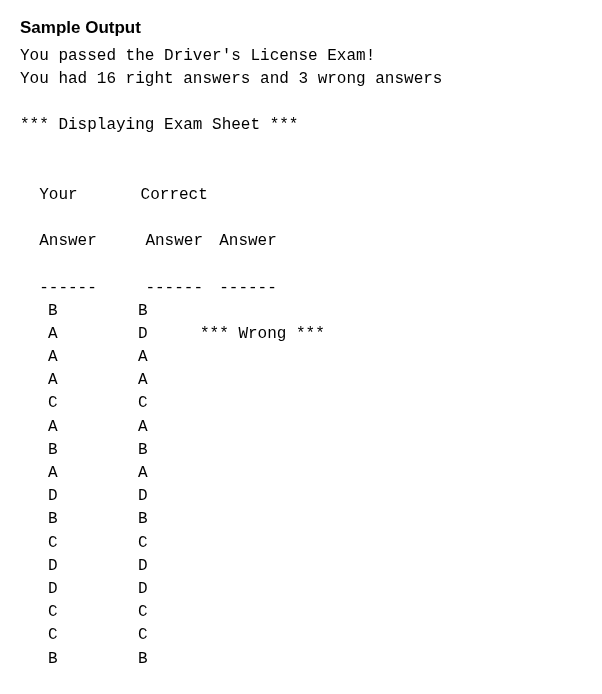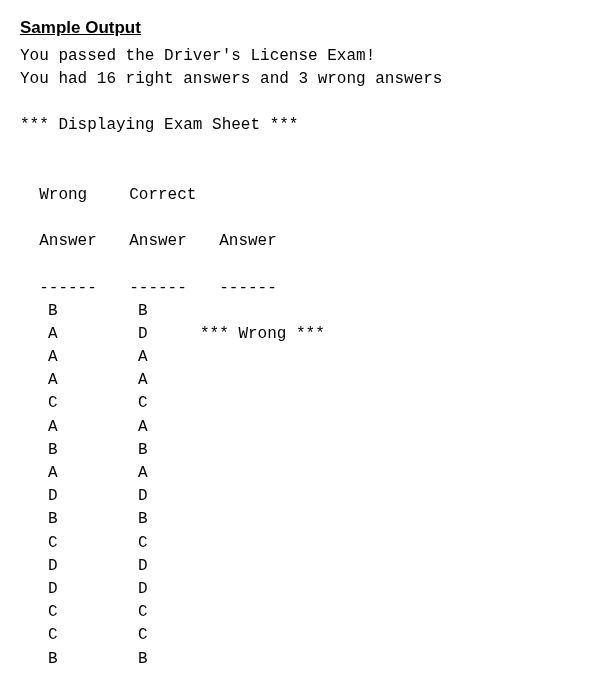--- a/index.html
+++ b/index.html
@@ -10,30 +10,29 @@
     font-size: 16px;
     line-height: 1.45;
     color: #000;
     width: 602px;
     box-sizing: border-box;
   }
   .heading {
     font-family: Arial, Helvetica, sans-serif;
     font-size: 17px;
     font-weight: bold;
-    text-decoration: underline;
     margin: 0 0 4px 0;
   }
   .line { white-space: pre; }
   .col {
     display: inline-block;
     vertical-align: top;
   }
   .col-your  { width: 90px; }
-  .col-corr  { width: 90px; }
+  .col-corr  { width: 90px; text-align: center; }
   .col-rem   { }
   .row .cell {
     display: inline-block;
     vertical-align: top;
   }
   .row .c-your { width: 90px; padding-left: 28px; box-sizing: border-box; }
   .row .c-corr { width: 90px; padding-left: 28px; box-sizing: border-box; }
   .row .c-rem  { }
   .blank { height: 1.45em; }
 </style>
@@ -45,21 +44,21 @@
 <div class="line">You passed the Driver's License Exam!</div>
 <div class="line">You had 16 right answers and 3 wrong answers</div>
 
 <div class="blank"></div>
 
 <div class="line">*** Displaying Exam Sheet ***</div>
 
 <div class="blank"></div>
 
 <div class="line">
-  <span class="col col-your">Wrong</span><span class="col col-corr">Correct</span>
+  <span class="col col-your">Your</span><span class="col col-corr">Correct</span>
 </div>
 
 <div class="line">
   <span class="col col-your">Answer</span><span class="col col-corr">Answer</span><span class="col col-rem">Answer</span>
 </div>
 
 <div class="line">
   <span class="col col-your">------</span><span class="col col-corr">------</span><span class="col col-rem">------</span>
 </div>
 

